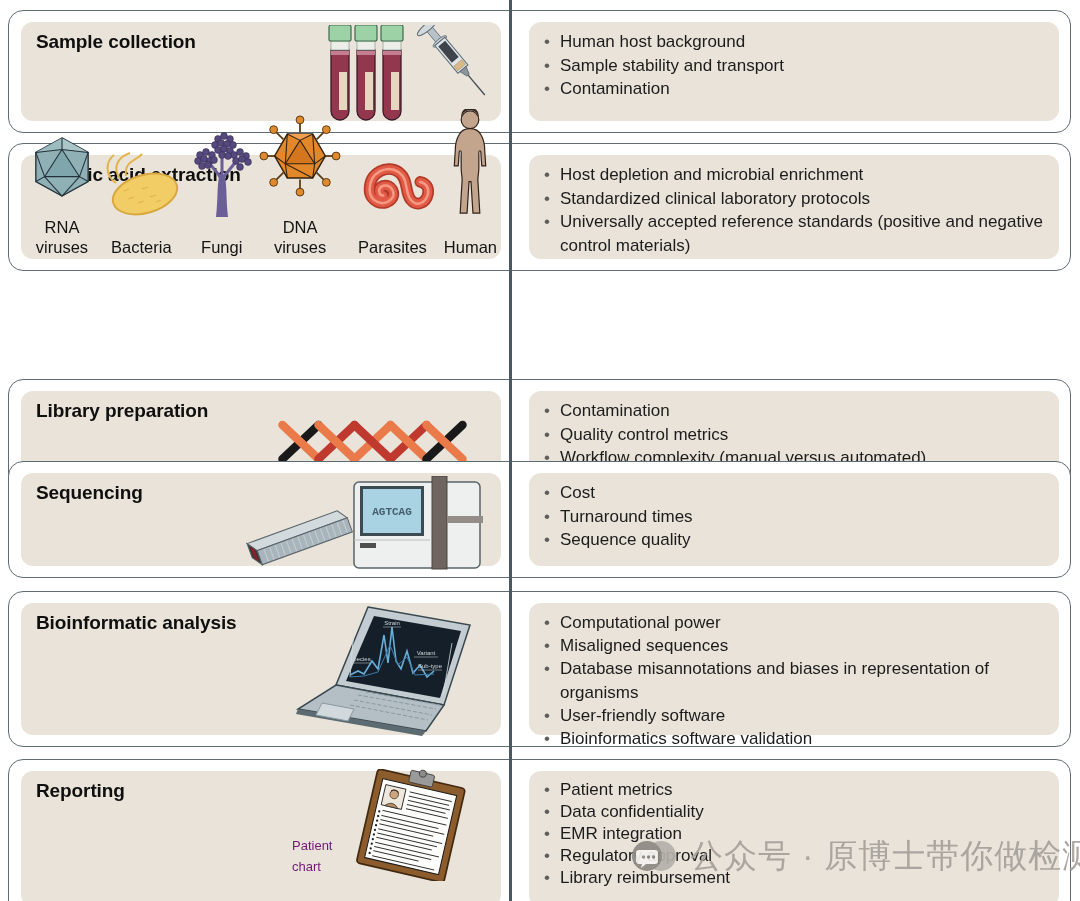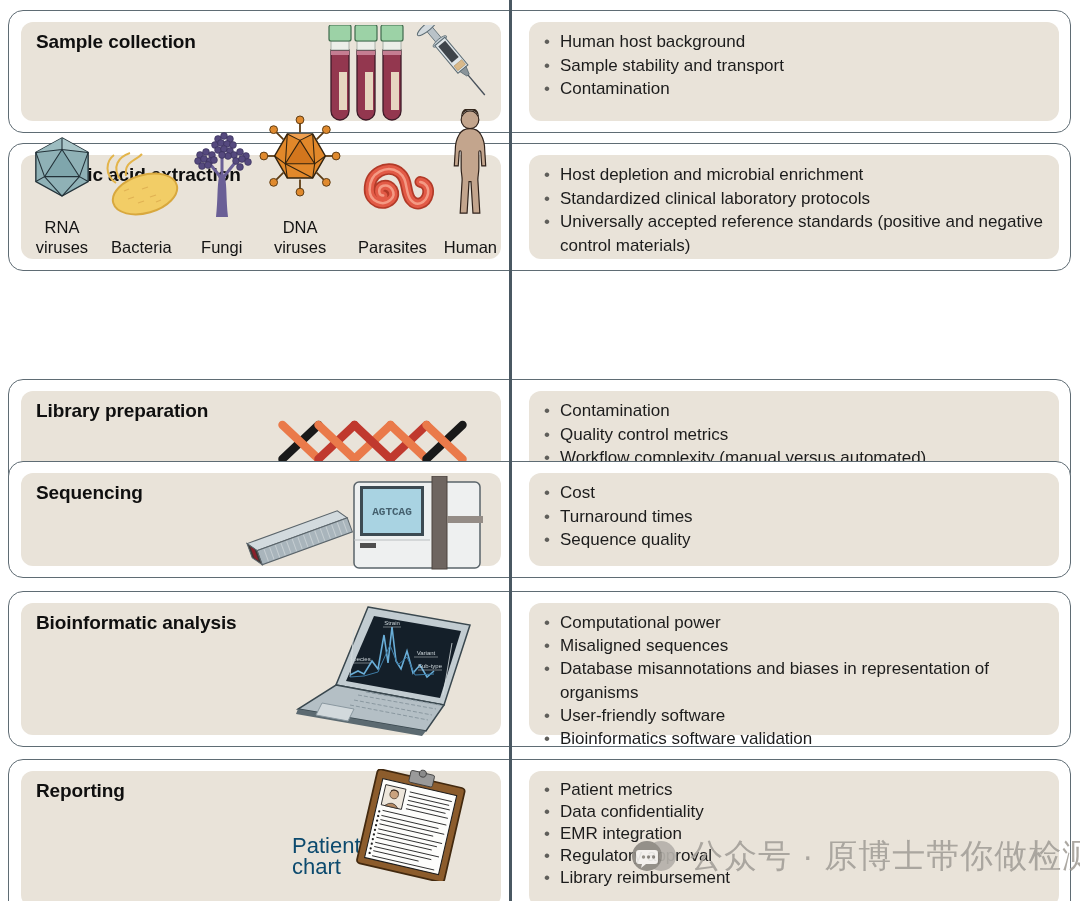--- a/index.html
+++ b/index.html
@@ -12,21 +12,21 @@
   .stage-title{position:absolute;left:15px;top:9px;font-size:19px;font-weight:700;color:#0f0f0f;letter-spacing:-0.1px;}
   ul.bullets{margin:0;padding:8px 8px 4px 14px;list-style:none;}
   ul.bullets li{position:relative;padding-left:17px;font-size:17px;line-height:23.5px;color:#1c1c1c;}
   ul.bullets li::before{content:"\2022";position:absolute;left:1px;color:#5f5e5a;}
   ul.bullets.lh23 li{line-height:23.2px;}
   ul.bullets.lh22 li{line-height:22px;}
   .art{position:absolute;}
   .organisms{position:absolute;left:10px;right:4px;top:34px;bottom:2px;display:flex;justify-content:space-between;align-items:flex-end;}
   .organism{display:flex;flex-direction:column;align-items:center;justify-content:flex-end;}
   .organism-label{margin-top:20px;font-size:16.5px;line-height:20px;text-align:center;color:#141414;white-space:pre-line;}
-  .chart-label{position:absolute;left:271px;top:64px;font-size:22px;line-height:21px;color:#0c4a6e;white-space:pre-line;}
+  .chart-label{position:absolute;left:271px;top:64px;font-size:13px;line-height:21px;color:#701a75;white-space:pre-line;}
   .watermark{position:absolute;left:630px;top:833px;display:flex;align-items:center;gap:8px;z-index:6;opacity:0.92;}
   .watermark-text{font-size:33px;color:#a5a19b;letter-spacing:1px;white-space:nowrap;}
 </style>
 </head>
 <body>
 
 <div id="canvas">
 
   <div class="row" style="top:10px;height:123px;">
     <div class="panel left">

